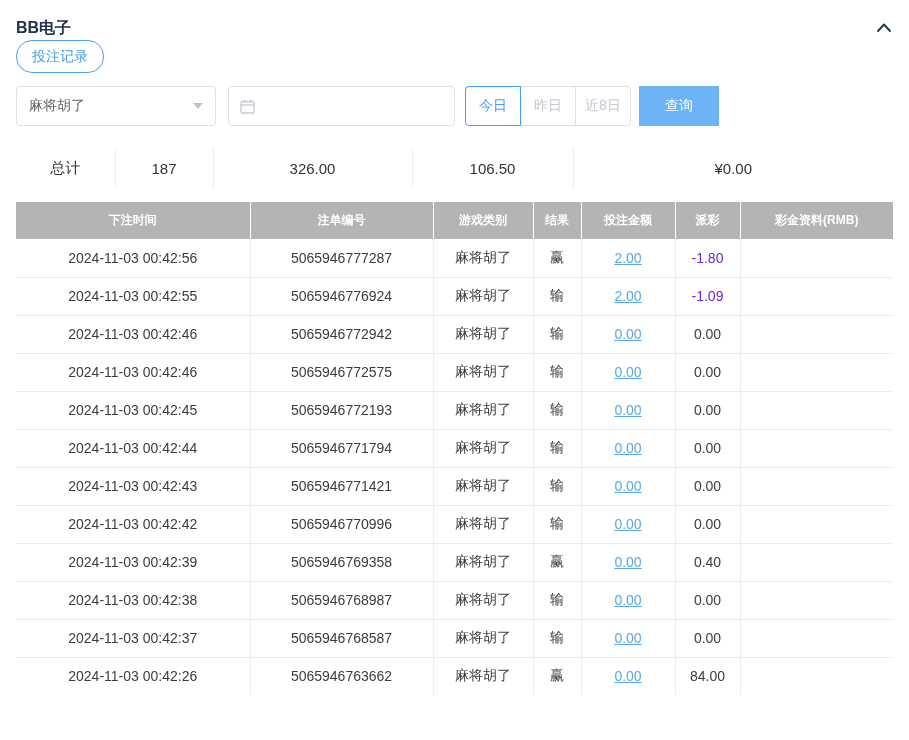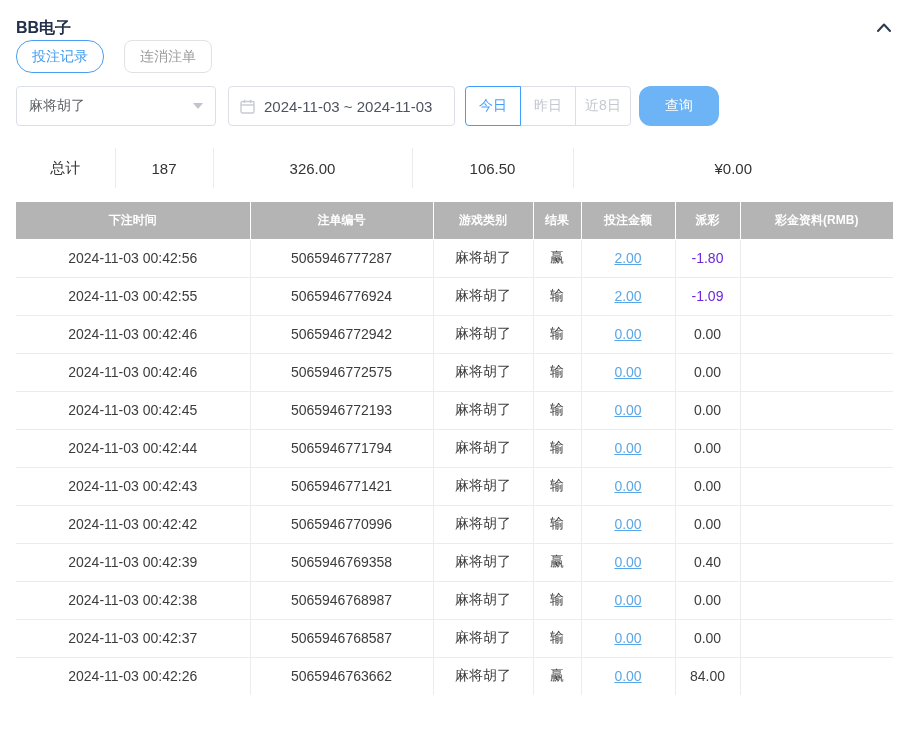--- a/index.html
+++ b/index.html
@@ -28,21 +28,21 @@
   .date-picker { margin-left:12px; width:227px; height:40px; border:1px solid #dcdfe6;
     border-radius:4px; display:flex; align-items:center; gap:9px; padding:0 11px;
     color:#4d5360; font-size:15px; cursor:pointer; background:#fff; }
   .btn-group { margin-left:10px; display:flex; }
   .seg { width:56px; height:40px; background:#fff; border:1px solid #dcdfe6; margin-left:-1px;
     font-size:14px; color:#c3c7cf; cursor:pointer; }
   .seg:first-child { border-radius:4px 0 0 4px; margin-left:0; }
   .seg:last-child { border-radius:0 4px 4px 0; }
   .seg.active { border-color:#409eff; color:#409eff; position:relative; z-index:1; }
   .query { margin-left:8px; width:80px; height:40px; background:#6cb4f5; color:#fff;
-    border:none; border-radius:12px; font-size:14px; cursor:pointer; }
+    border:none; border-radius:0; font-size:14px; cursor:pointer; }
 
   
   table { border-collapse:collapse; table-layout:fixed; width:877px; text-align:center; }
   table.summary { margin-top:22px; border-style:hidden; }
   .summary th { height:36px; background:#f2f2f2; color:#333; font-weight:normal;
     border:1px solid #fff; font-size:14px; }
   .summary td { height:40px; color:#333; border:1px solid #ececec; font-size:15px; }
   table.records { margin-top:14px; border-style:hidden; }
   .records th { height:37px; background:#b4b4b4; color:#fff; font-weight:bold;
     border:1px solid #fff; font-size:12px; }
@@ -59,38 +59,36 @@
     <div class="title">BB电子</div>
     <span class="collapse">
       <svg width="18" height="18" viewBox="0 0 18 18">
           <path d="M3 12 L9 5.5 L15 12" fill="none" stroke="#2c3a4e" stroke-width="2" stroke-linecap="round" stroke-linejoin="round"></path>
         </svg>
     </span>
   </div>
 
   <div class="tabs">
     <button class="tab active">投注记录</button>
-    <button class="tab inactive">连消注单</button>
   </div>
 
   <div class="filters">
     <div class="select">
       <span>麻将胡了</span>
       <span class="caret"></span>
     </div>
     <div class="date-picker">
       <span style="display:flex;">
         <svg width="15" height="15" viewBox="0 0 15 15">
             <rect x="1" y="2.5" width="13" height="11.5" rx="1.5" fill="none" stroke="#c7cad1" stroke-width="1.4"></rect>
             <line x1="1" y1="6" x2="14" y2="6" stroke="#c7cad1" stroke-width="1.4"></line>
             <line x1="4.5" y1="0.8" x2="4.5" y2="4" stroke="#c7cad1" stroke-width="1.4"></line>
             <line x1="10.5" y1="0.8" x2="10.5" y2="4" stroke="#c7cad1" stroke-width="1.4"></line>
           </svg>
       </span>
-      <span>2024-11-03 ~ 2024-11-03</span>
     </div>
     <div class="btn-group">
       <button class="seg active">今日</button>
       <button class="seg">昨日</button>
       <button class="seg">近8日</button>
     </div>
     <button class="query">查询</button>
   </div>
 
   <table class="summary">

